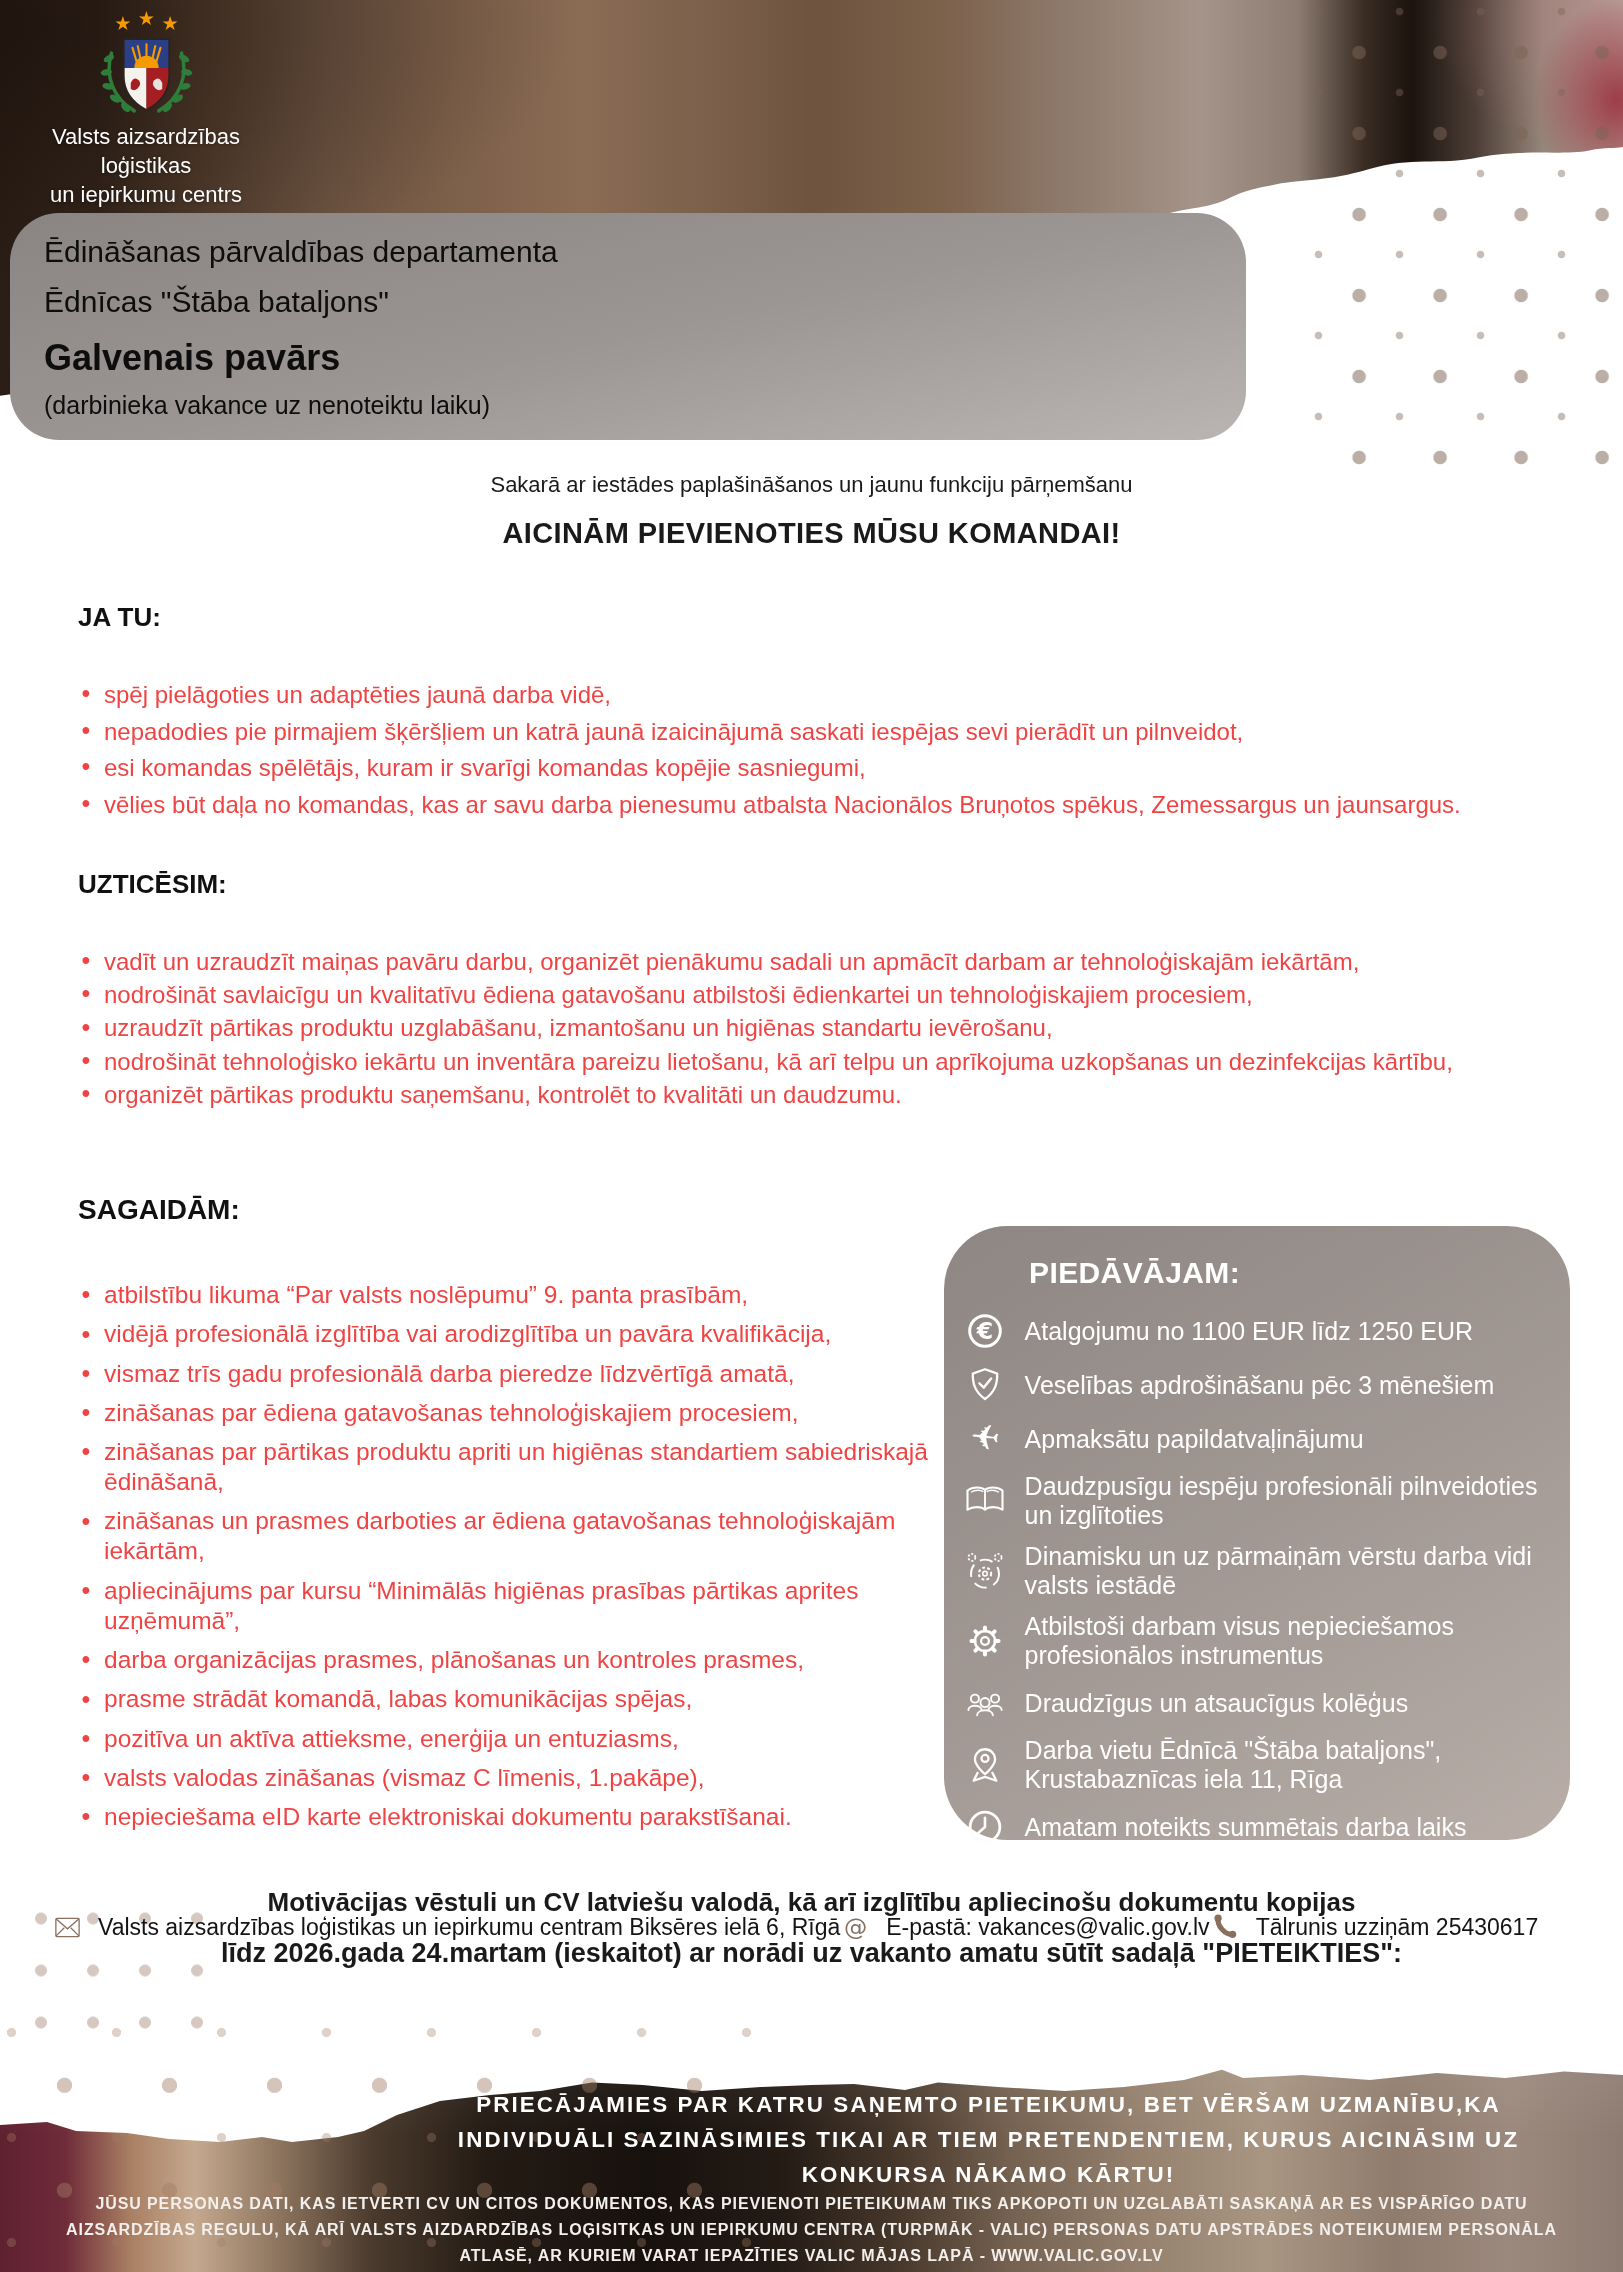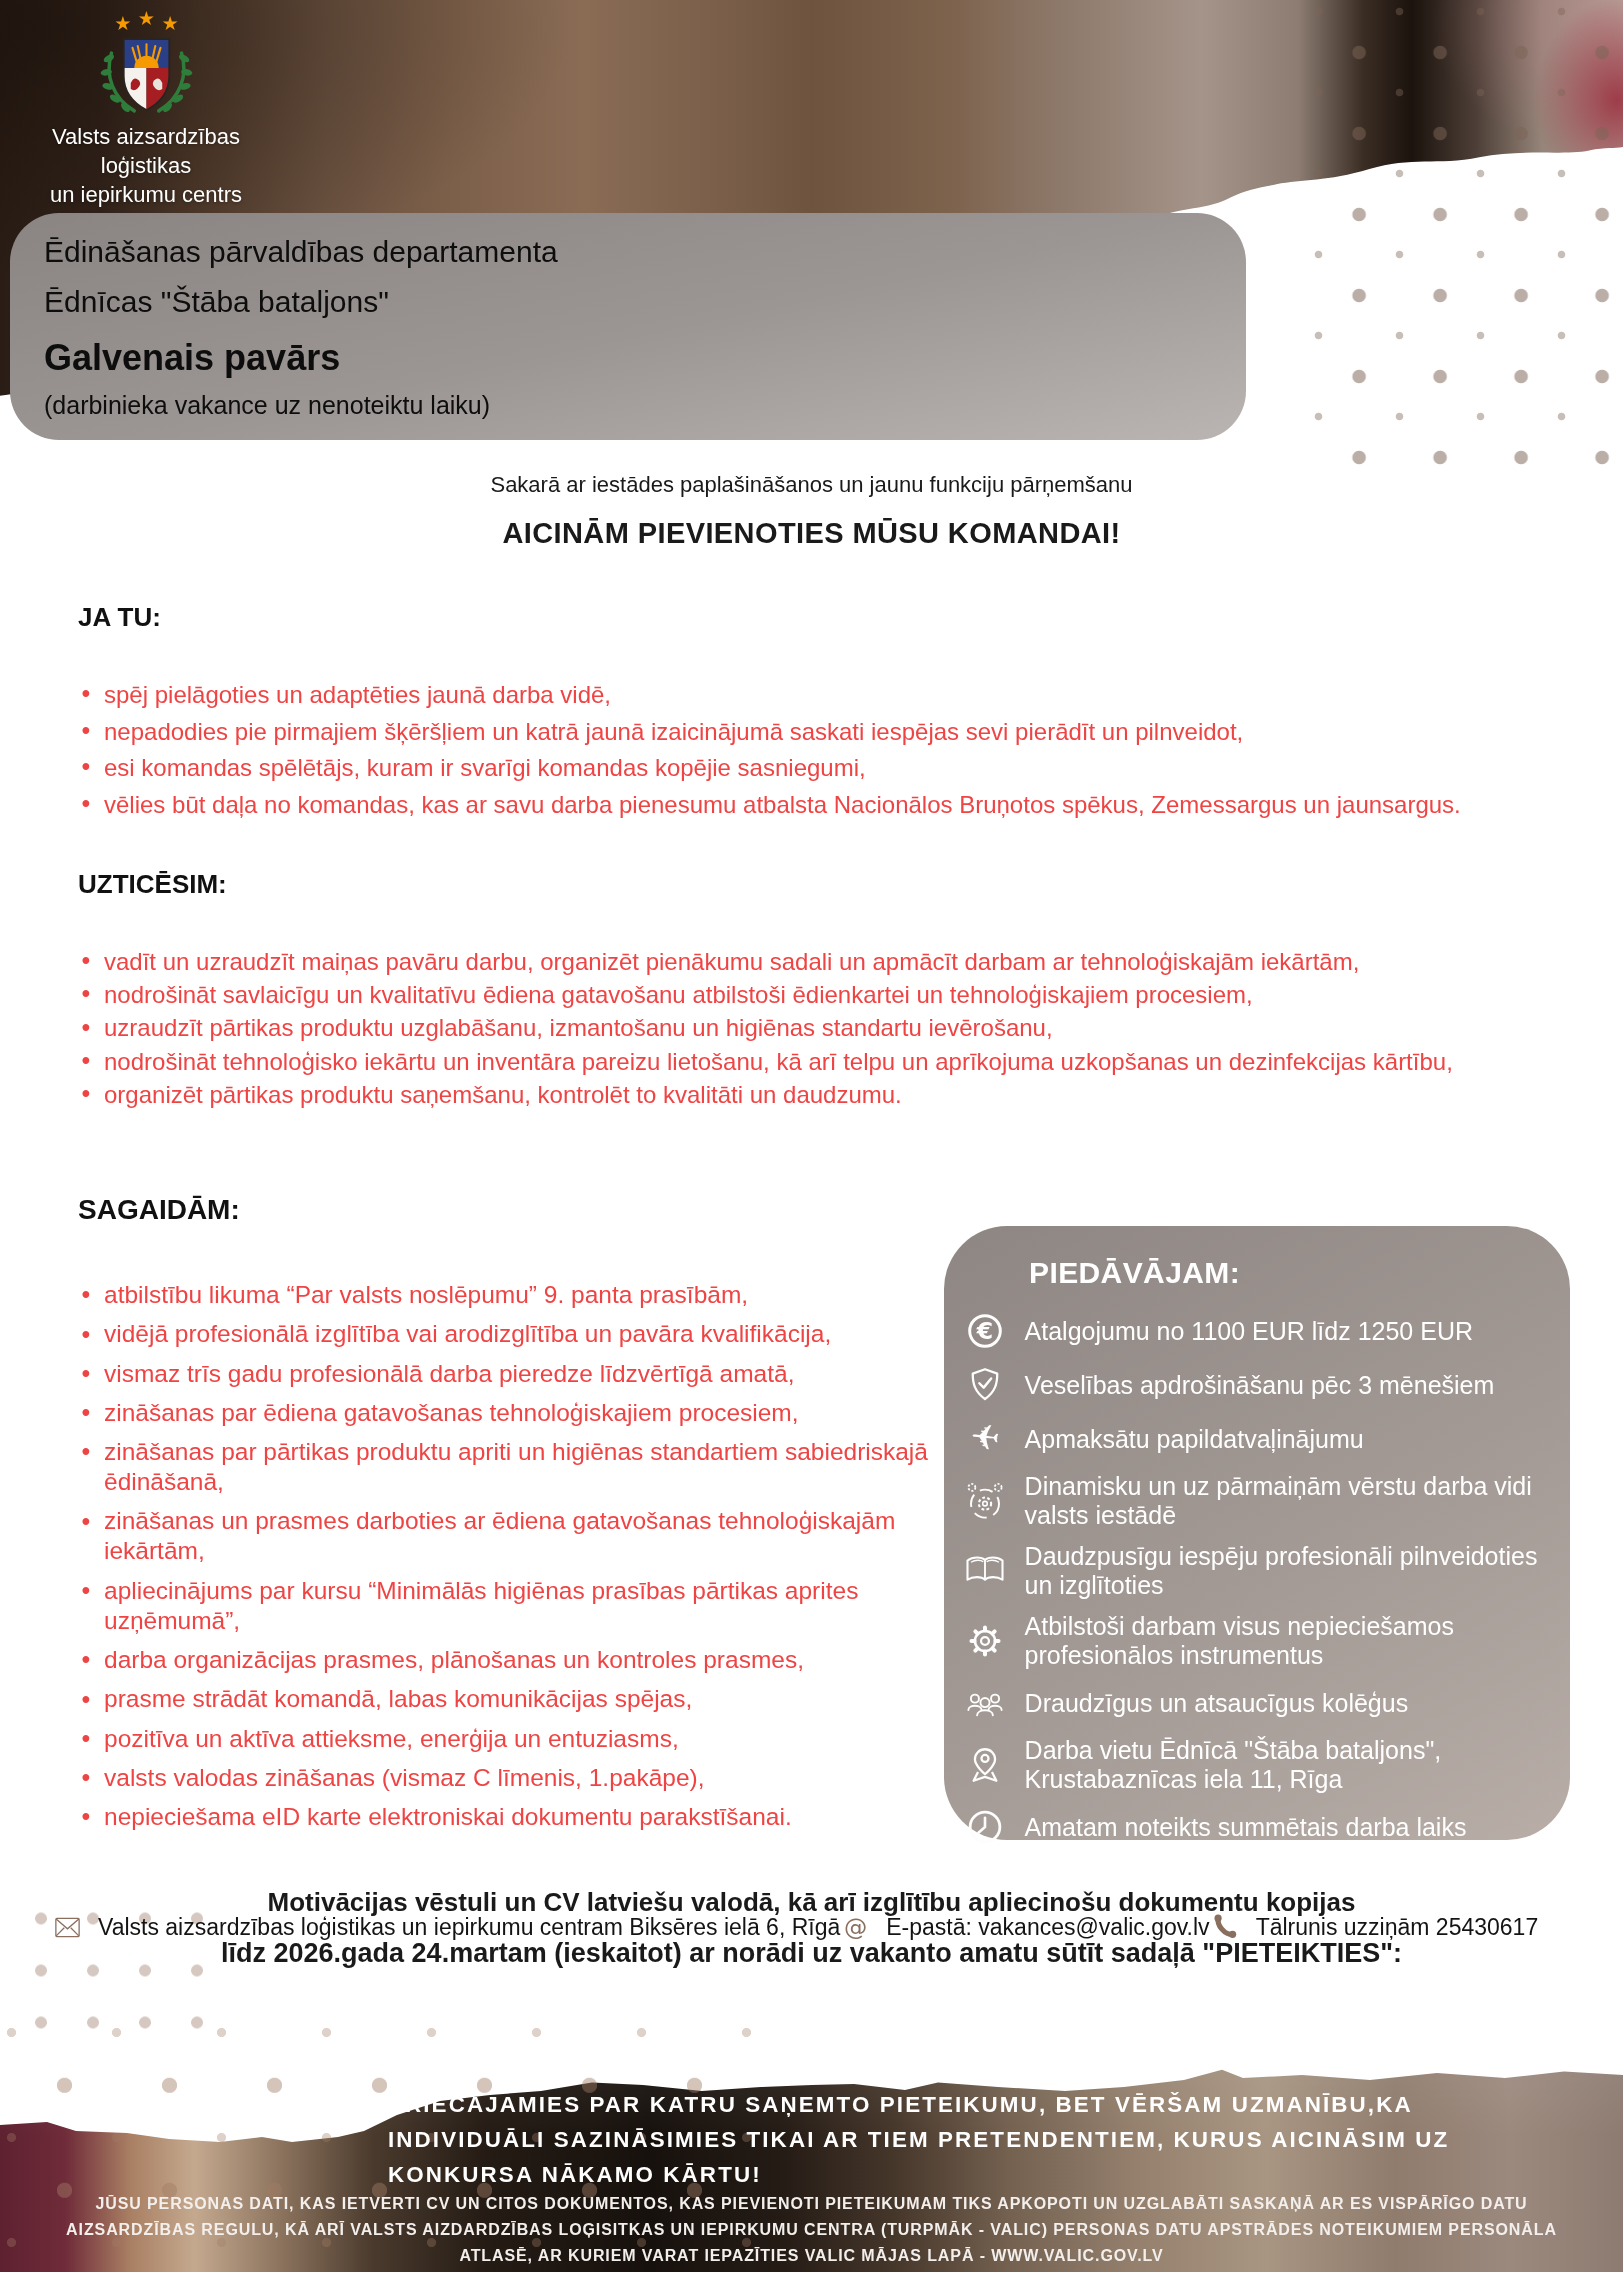--- a/index.html
+++ b/index.html
@@ -114,21 +114,21 @@
         #4a3a2d 23%,#241b14 30%,#17110d 40%,#241b15 48%,#45362a 55%,#73604f 62%,
         #94806d 70%,#a89582 78%,#8f7c6d 86%,#9c897e 93%,#8d7b71 100%);
     clip-path:polygon(0px 62px,47px 59px,76px 68px,127px 70px,169px 76px,220px 79px,
       262px 74px,292px 79px,338px 74px,364px 68px,397px 52px,440px 38px,490px 32px,
       541px 28px,592px 19.4px,643px 22px,702px 28px,761px 24px,812px 22px,854px 21px,
       905px 27px,938px 19.4px,998px 24px,1065px 28px,1124px 24px,1184px 17px,1222px 6.8px,
       1243px 15px,1302px 12px,1370px 17px,1437px 10px,1505px 15px,1564px 8.5px,1623px 12px,
       1623px 210px,0px 210px);
   }
   .notice{
-    position:absolute;right:34px;top:2087px;width:1201px;z-index:3;text-align:left;
+    position:absolute;right:34px;top:2087px;width:1201px;z-index:3;text-align:center;
     color:#fff;font-weight:bold;font-size:22.4px;line-height:35px;letter-spacing:2.1px;
   }
   .footer{
     position:absolute;left:0;top:2191px;width:1623px;z-index:3;text-align:center;
     color:#f3efec;font-size:16px;line-height:26px;letter-spacing:0.9px;font-weight:bold;
   }
   .defs-holder{position:absolute;width:0;height:0;overflow:hidden;}
 </style>
 </head>
 <body>
@@ -354,34 +354,34 @@
         <span class="offer-icon">
           <svg viewBox="0 0 48 48" data-name="plane-icon">
             <use href="#sym-plane-icon" xlink:href="#sym-plane-icon"></use>
           </svg>
         </span>
         <span class="offer-text" data-name="offer-item-text">Apmaksātu papildatvaļinājumu</span>
       </div>
 
       <div class="offer-item" data-name="offer-item">
         <span class="offer-icon">
+          <svg viewBox="0 0 48 48" data-name="open-book-icon">
+            <use href="#sym-open-book-icon" xlink:href="#sym-open-book-icon"></use>
+          </svg>
+        </span>
+        <span class="offer-text" data-name="offer-item-text">Daudzpusīgu iespēju profesionāli pilnveidoties un izglītoties</span>
+      </div>
+
+      <div class="offer-item" data-name="offer-item">
+        <span class="offer-icon">
           <svg viewBox="0 0 48 48" data-name="sync-gears-icon">
             <use href="#sym-sync-gears-icon" xlink:href="#sym-sync-gears-icon"></use>
           </svg>
         </span>
         <span class="offer-text" data-name="offer-item-text">Dinamisku un uz pārmaiņām vērstu darba vidi valsts iestādē</span>
-      </div>
-
-      <div class="offer-item" data-name="offer-item">
-        <span class="offer-icon">
-          <svg viewBox="0 0 48 48" data-name="open-book-icon">
-            <use href="#sym-open-book-icon" xlink:href="#sym-open-book-icon"></use>
-          </svg>
-        </span>
-        <span class="offer-text" data-name="offer-item-text">Daudzpusīgu iespēju profesionāli pilnveidoties un izglītoties</span>
       </div>
 
       <div class="offer-item" data-name="offer-item">
         <span class="offer-icon">
           <svg viewBox="0 0 48 48" data-name="gear-icon">
             <use href="#sym-gear-icon" xlink:href="#sym-gear-icon"></use>
           </svg>
         </span>
         <span class="offer-text" data-name="offer-item-text">Atbilstoši darbam visus nepieciešamos profesionālos instrumentus</span>
       </div>

